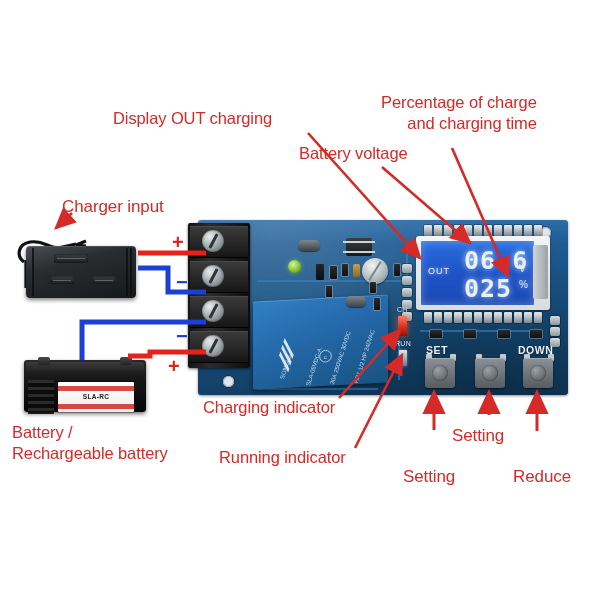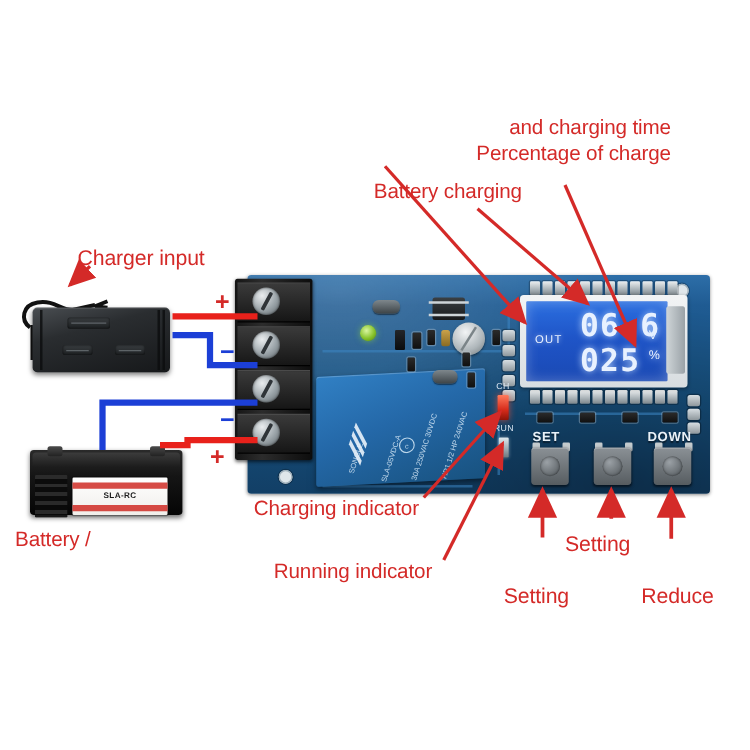--- a/index.html
+++ b/index.html
@@ -496,32 +496,34 @@
 
     <path d="M355 448 L 402 355" stroke="#d42a28" stroke-width="2.6" fill="none" marker-end="url(#ah)"></path>
 
     <path d="M434 430 L 434 392" stroke="#d42a28" stroke-width="3" fill="none" marker-end="url(#ah)"></path>
 
     <path d="M489 415 L 489 392" stroke="#d42a28" stroke-width="3" fill="none" marker-end="url(#ah)"></path>
 
     <path d="M537 431 L 537 392" stroke="#d42a28" stroke-width="3" fill="none" marker-end="url(#ah)"></path>
   </svg>
 
+  <div class="lbl" style="left:113px;top:108px;">Display OUT charging</div>
 
   <div style="position:absolute;left:381px;top:92px;">
+    <div class="lbl ralign" style="position:relative;left:0;top:0;">Percentage of charge</div>
     <div class="lbl ralign" style="position:relative;left:0;top:0;">and charging time</div>
-    <div class="lbl ralign" style="position:relative;left:0;top:0;">Percentage of charge</div>
   </div>
 
-  <div class="lbl" style="left:299px;top:143px;">Battery charging</div>
+  <div class="lbl" style="left:299px;top:143px;">Battery voltage</div>
 
   <div class="lbl sz17" style="left:62px;top:196px;">Charger input</div>
 
   <div style="position:absolute;left:12px;top:422px;">
     <div class="lbl" style="position:relative;left:0;top:0;">Battery /</div>
+    <div class="lbl" style="position:relative;left:0;top:0;">Rechargeable battery</div>
   </div>
 
   <div class="lbl" style="left:203px;top:397px;">Charging indicator</div>
   <div class="lbl" style="left:219px;top:447px;">Running indicator</div>
 
   <div class="lbl sz17" style="left:403px;top:466px;">Setting</div>
   <div class="lbl sz17" style="left:452px;top:425px;">Setting</div>
   <div class="lbl sz17" style="left:513px;top:466px;">Reduce</div>
 
 </div>

